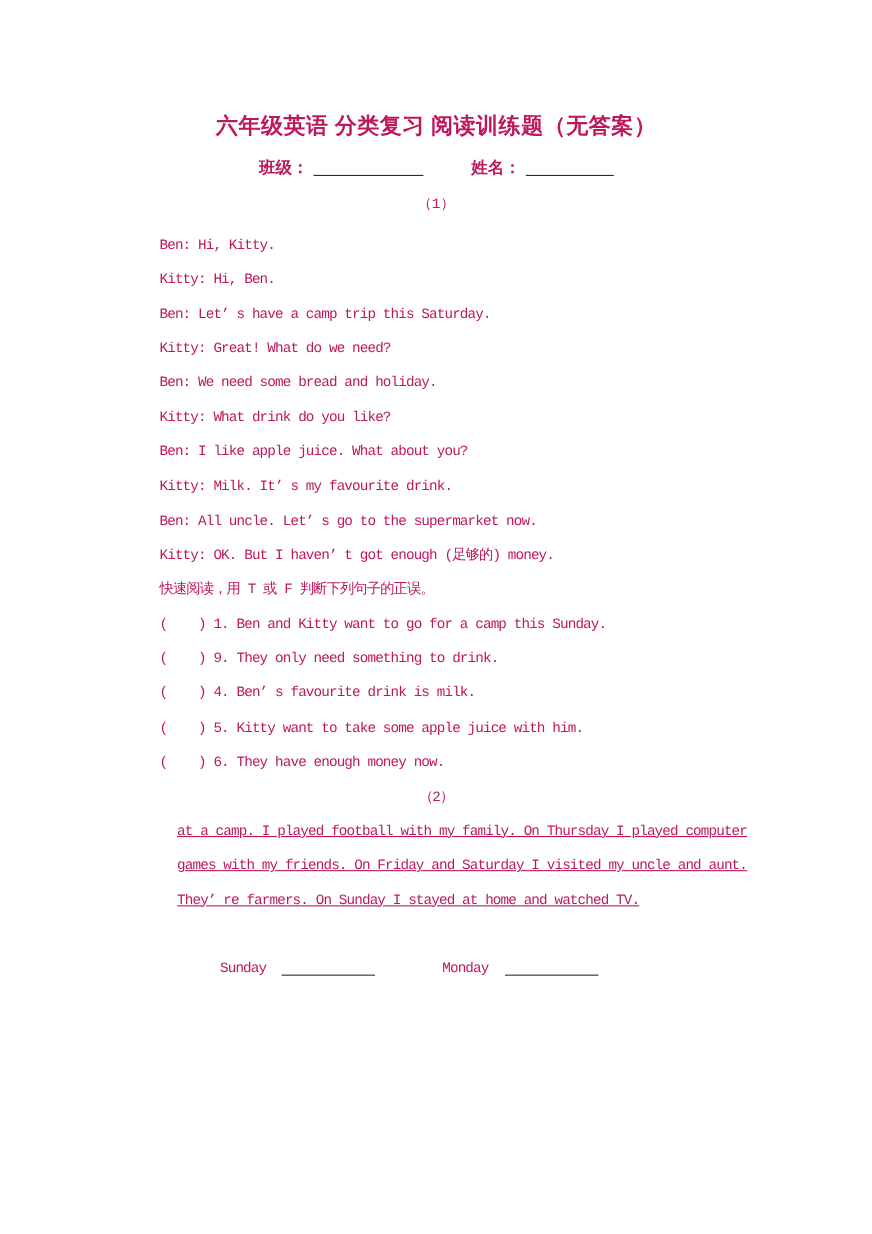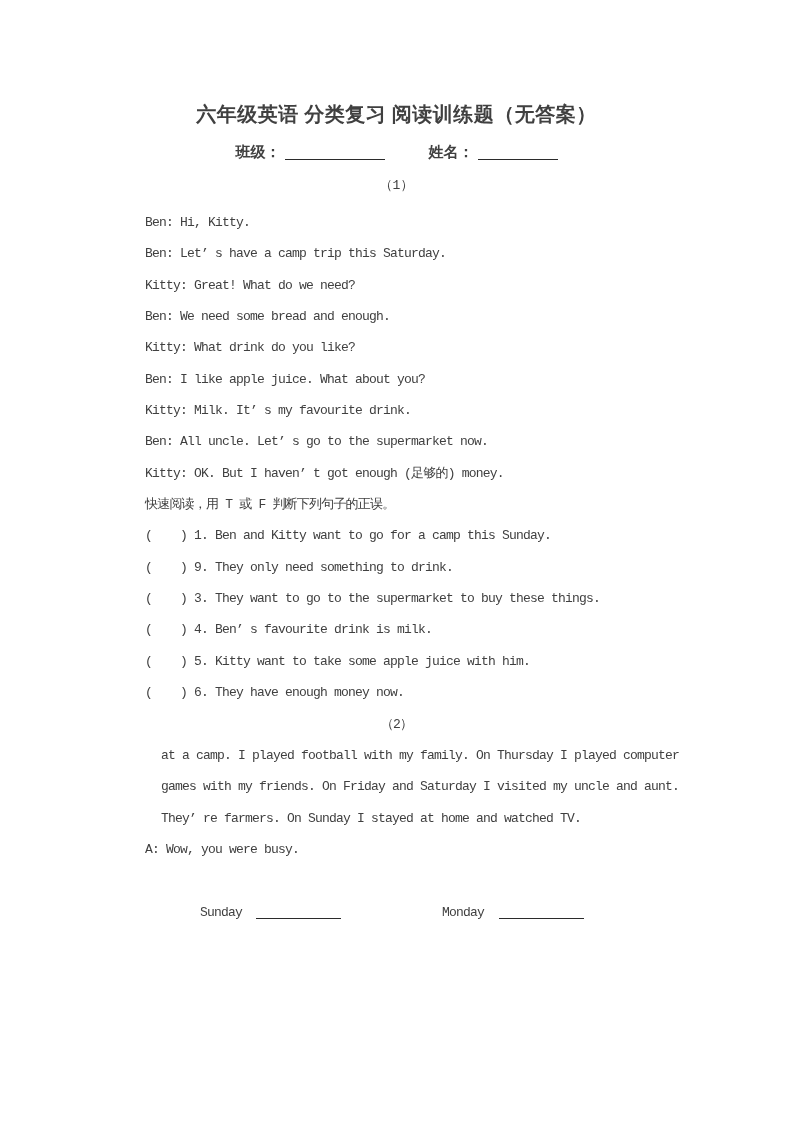--- a/index.html
+++ b/index.html
@@ -1,21 +1,21 @@
 <!DOCTYPE html>
 <html><head>
 <meta charset="utf-8">
 <style>
   html, body { margin: 0; padding: 0; background: #ffffff; }
   .page {
     position: relative;
     width: 793px;
     height: 1122px;
     background: #ffffff;
-    color: #404040;
+    color: #be185d;
     font-family: "Liberation Mono", "DejaVu Sans Mono", monospace;
     overflow: hidden;
   }
   .title {
     position: absolute;
     top: 101px; left: 0; width: 100%;
     text-align: center;
     font-family: "Liberation Serif", "DejaVu Serif", serif;
     font-weight: bold;
     font-size: 20px;
@@ -57,69 +57,68 @@
   }
   .line {
     line-height: 31.34px;
     white-space: pre;
   }
   .line.center {
     margin-left: -145px;
     width: 793px;
     text-align: center;
   }
-  .line.indent { padding-left: 16px; }
+  .line.indent { padding-left: 16px; text-decoration: underline; }
   .fill-line { padding-left: 13px; letter-spacing: -0.8px; }
   .fill-blank {
     width: 85px;
     margin-left: 14px;
   }
   .fill-blank.second { margin-left: 15px; }
-  .fill-label-monday { margin-left: 101px; }
+  .fill-label-monday { margin-left: 61px; }
 </style>
 </head>
 <body>
 
 <div class="page">
 
   <div class="title">六年级英语 分类复习 阅读训练题（无答案）</div>
 
   <div class="header-line">
     <span class="info-group"><span>班级：</span><span class="blank blank-class"></span></span>
     <span class="info-group"><span>姓名：</span><span class="blank blank-name"></span></span>
   </div>
 
   <div class="sec-heading-1">（1）</div>
 
   <div class="body">
     <div class="line">Ben: Hi, Kitty.</div>
+    <div class="line">Kitty: Hi, Ben.</div>
     <div class="line">Ben: Let’ s have a camp trip this Saturday.</div>
     <div class="line">Kitty: Great! What do we need?</div>
-    <div class="line">Ben: We need some bread and enough.</div>
+    <div class="line">Ben: We need some bread and holiday.</div>
     <div class="line">Kitty: What drink do you like?</div>
     <div class="line">Ben: I like apple juice. What about you?</div>
     <div class="line">Kitty: Milk. It’ s my favourite drink.</div>
     <div class="line">Ben: All uncle. Let’ s go to the supermarket now.</div>
     <div class="line">Kitty: OK. But I haven’ t got enough (足够的) money.</div>
 
     <div class="line">快速阅读，用 T 或 F 判断下列句子的正误。</div>
 
     <div class="line">(    ) 1. Ben and Kitty want to go for a camp this Sunday.</div>
     <div class="line">(    ) 9. They only need something to drink.</div>
-    <div class="line">(    ) 3. They want to go to the supermarket to buy these things.</div>
     <div class="line">(    ) 4. Ben’ s favourite drink is milk.</div>
     <div class="line">(    ) 5. Kitty want to take some apple juice with him.</div>
     <div class="line">(    ) 6. They have enough money now.</div>
 
     <div class="line center">（2）</div>
 
     <div class="line indent">at a camp. I played football with my family. On Thursday I played computer</div>
     <div class="line indent">games with my friends. On Friday and Saturday I visited my uncle and aunt.</div>
     <div class="line indent">They’ re farmers. On Sunday I stayed at home and watched TV.</div>
-    <div class="line">A: Wow, you were busy.</div>
 
 
     <div class="line fill-line">
       <span>Sunday</span><span class="blank fill-blank"></span><span class="fill-label-monday">Monday</span><span class="blank fill-blank second"></span>
     </div>
   </div>
 
 </div>
 
 </body></html>

